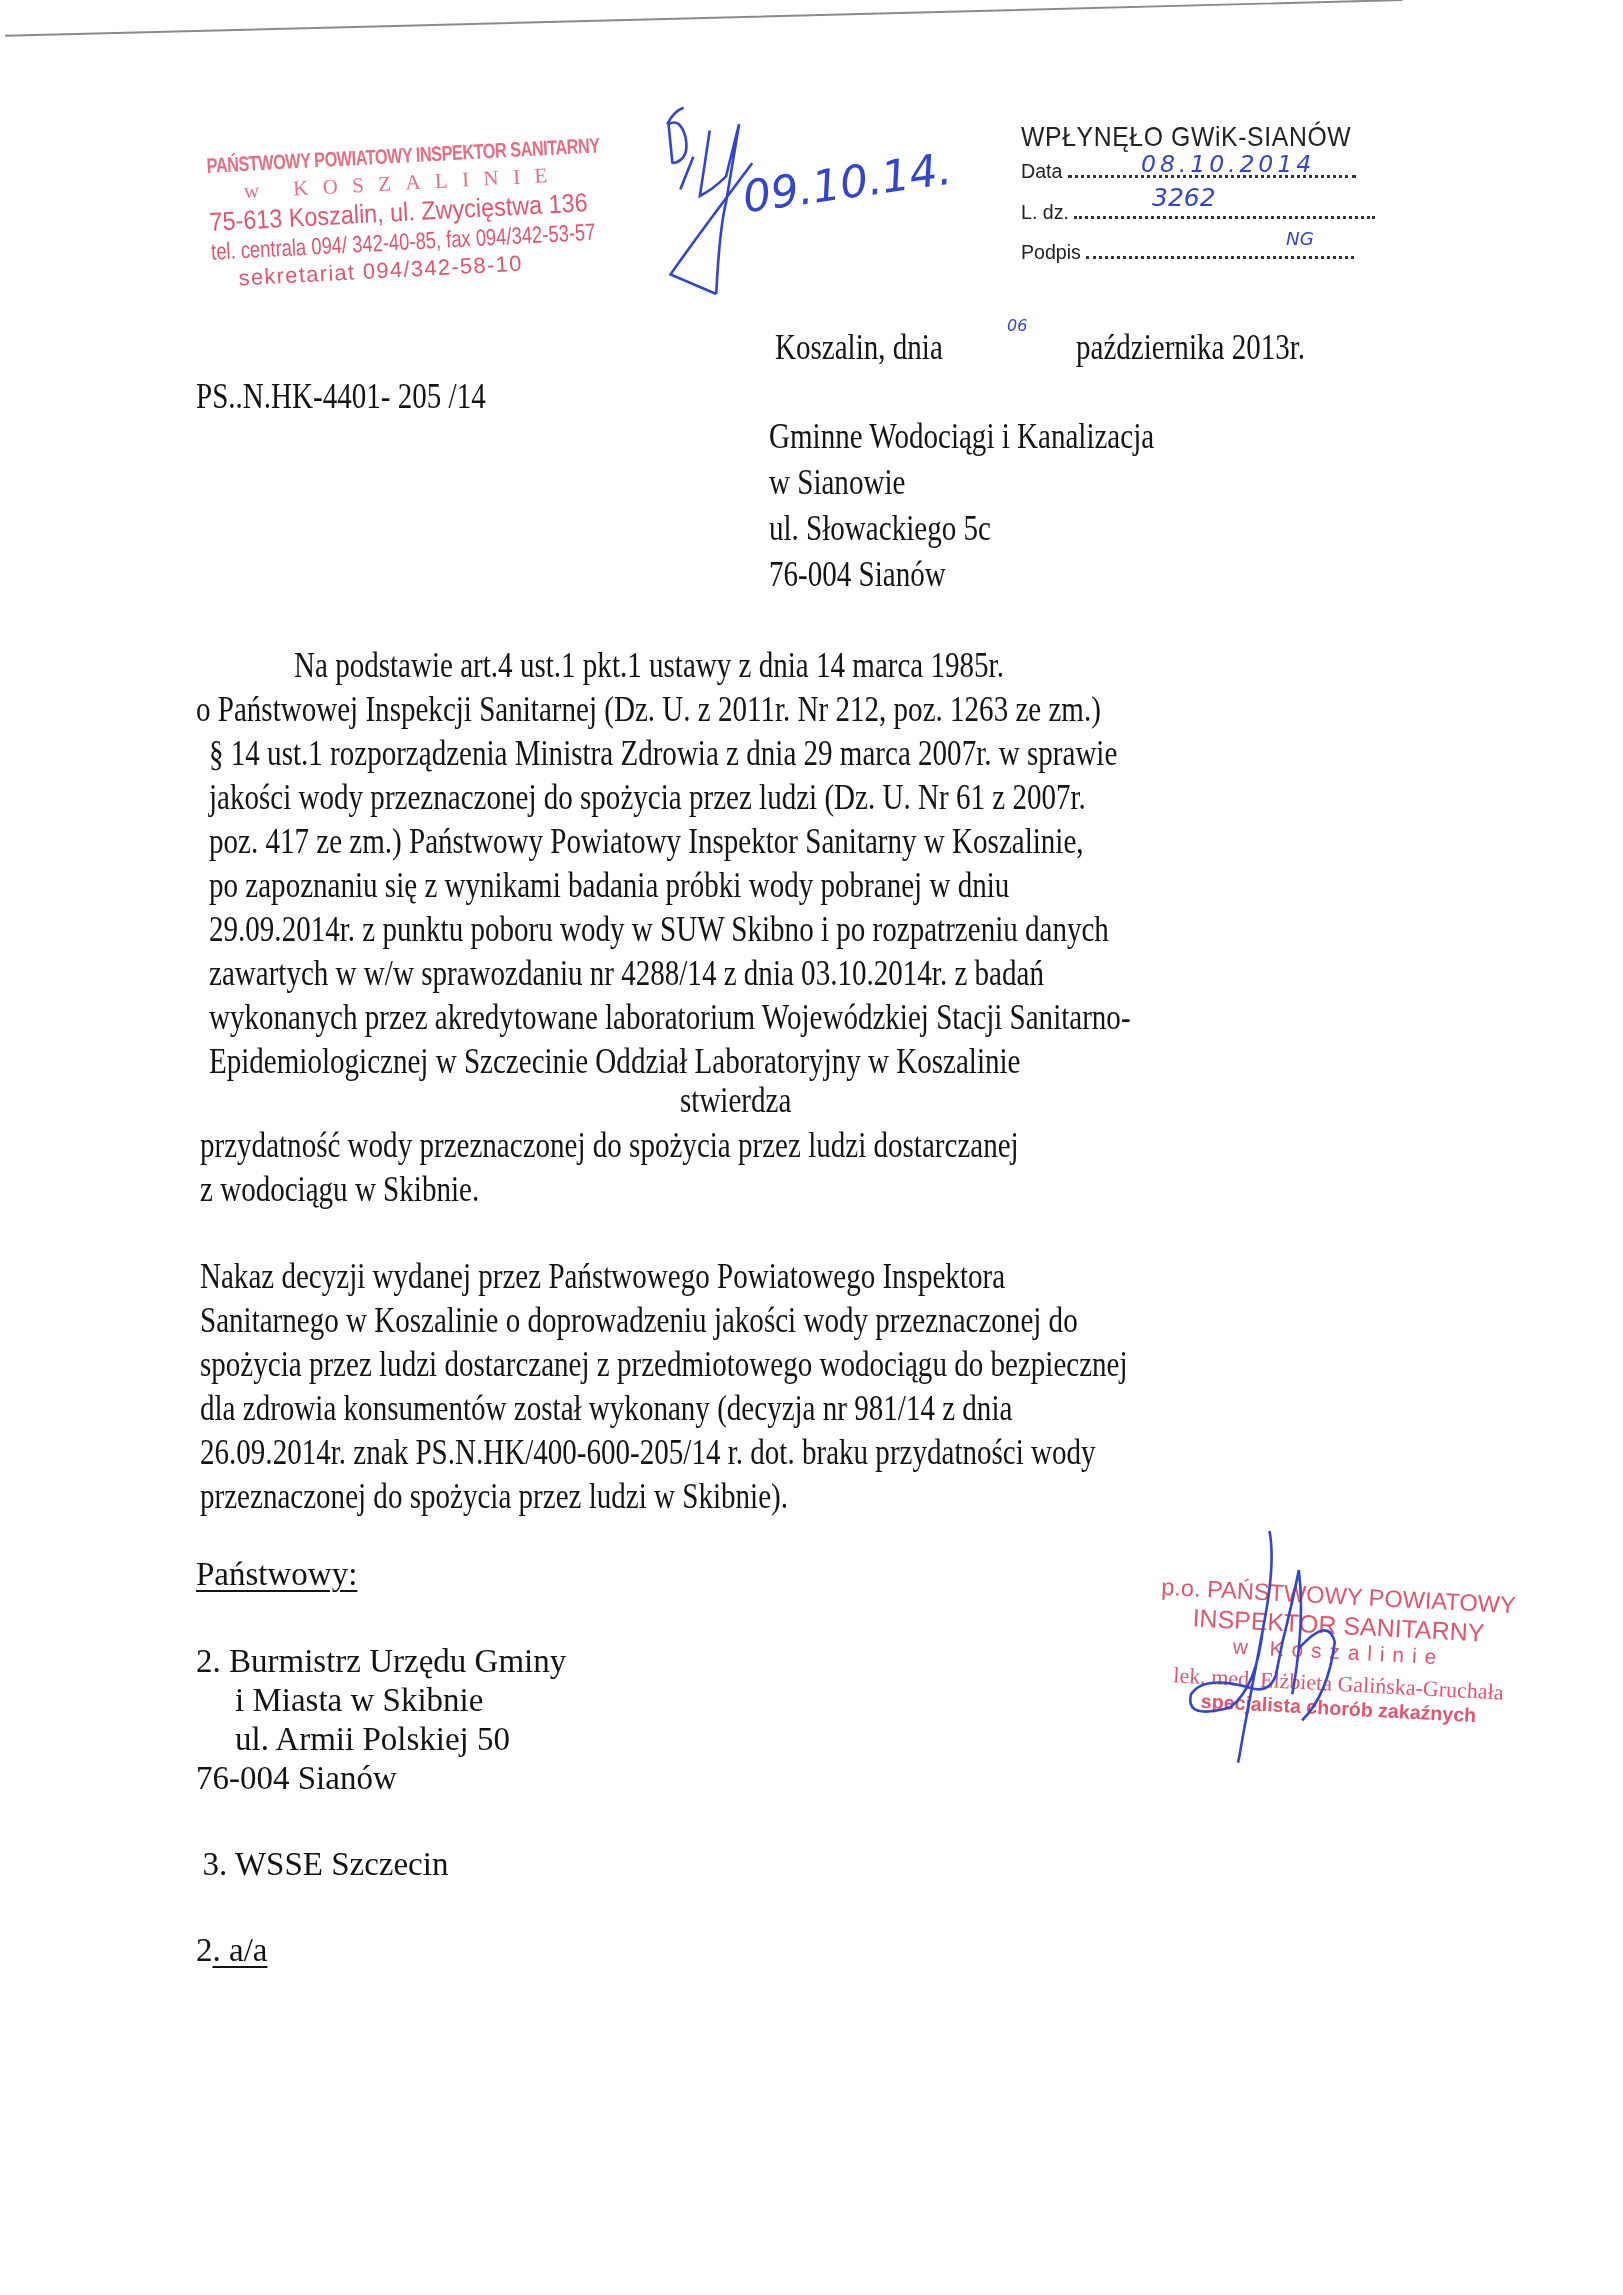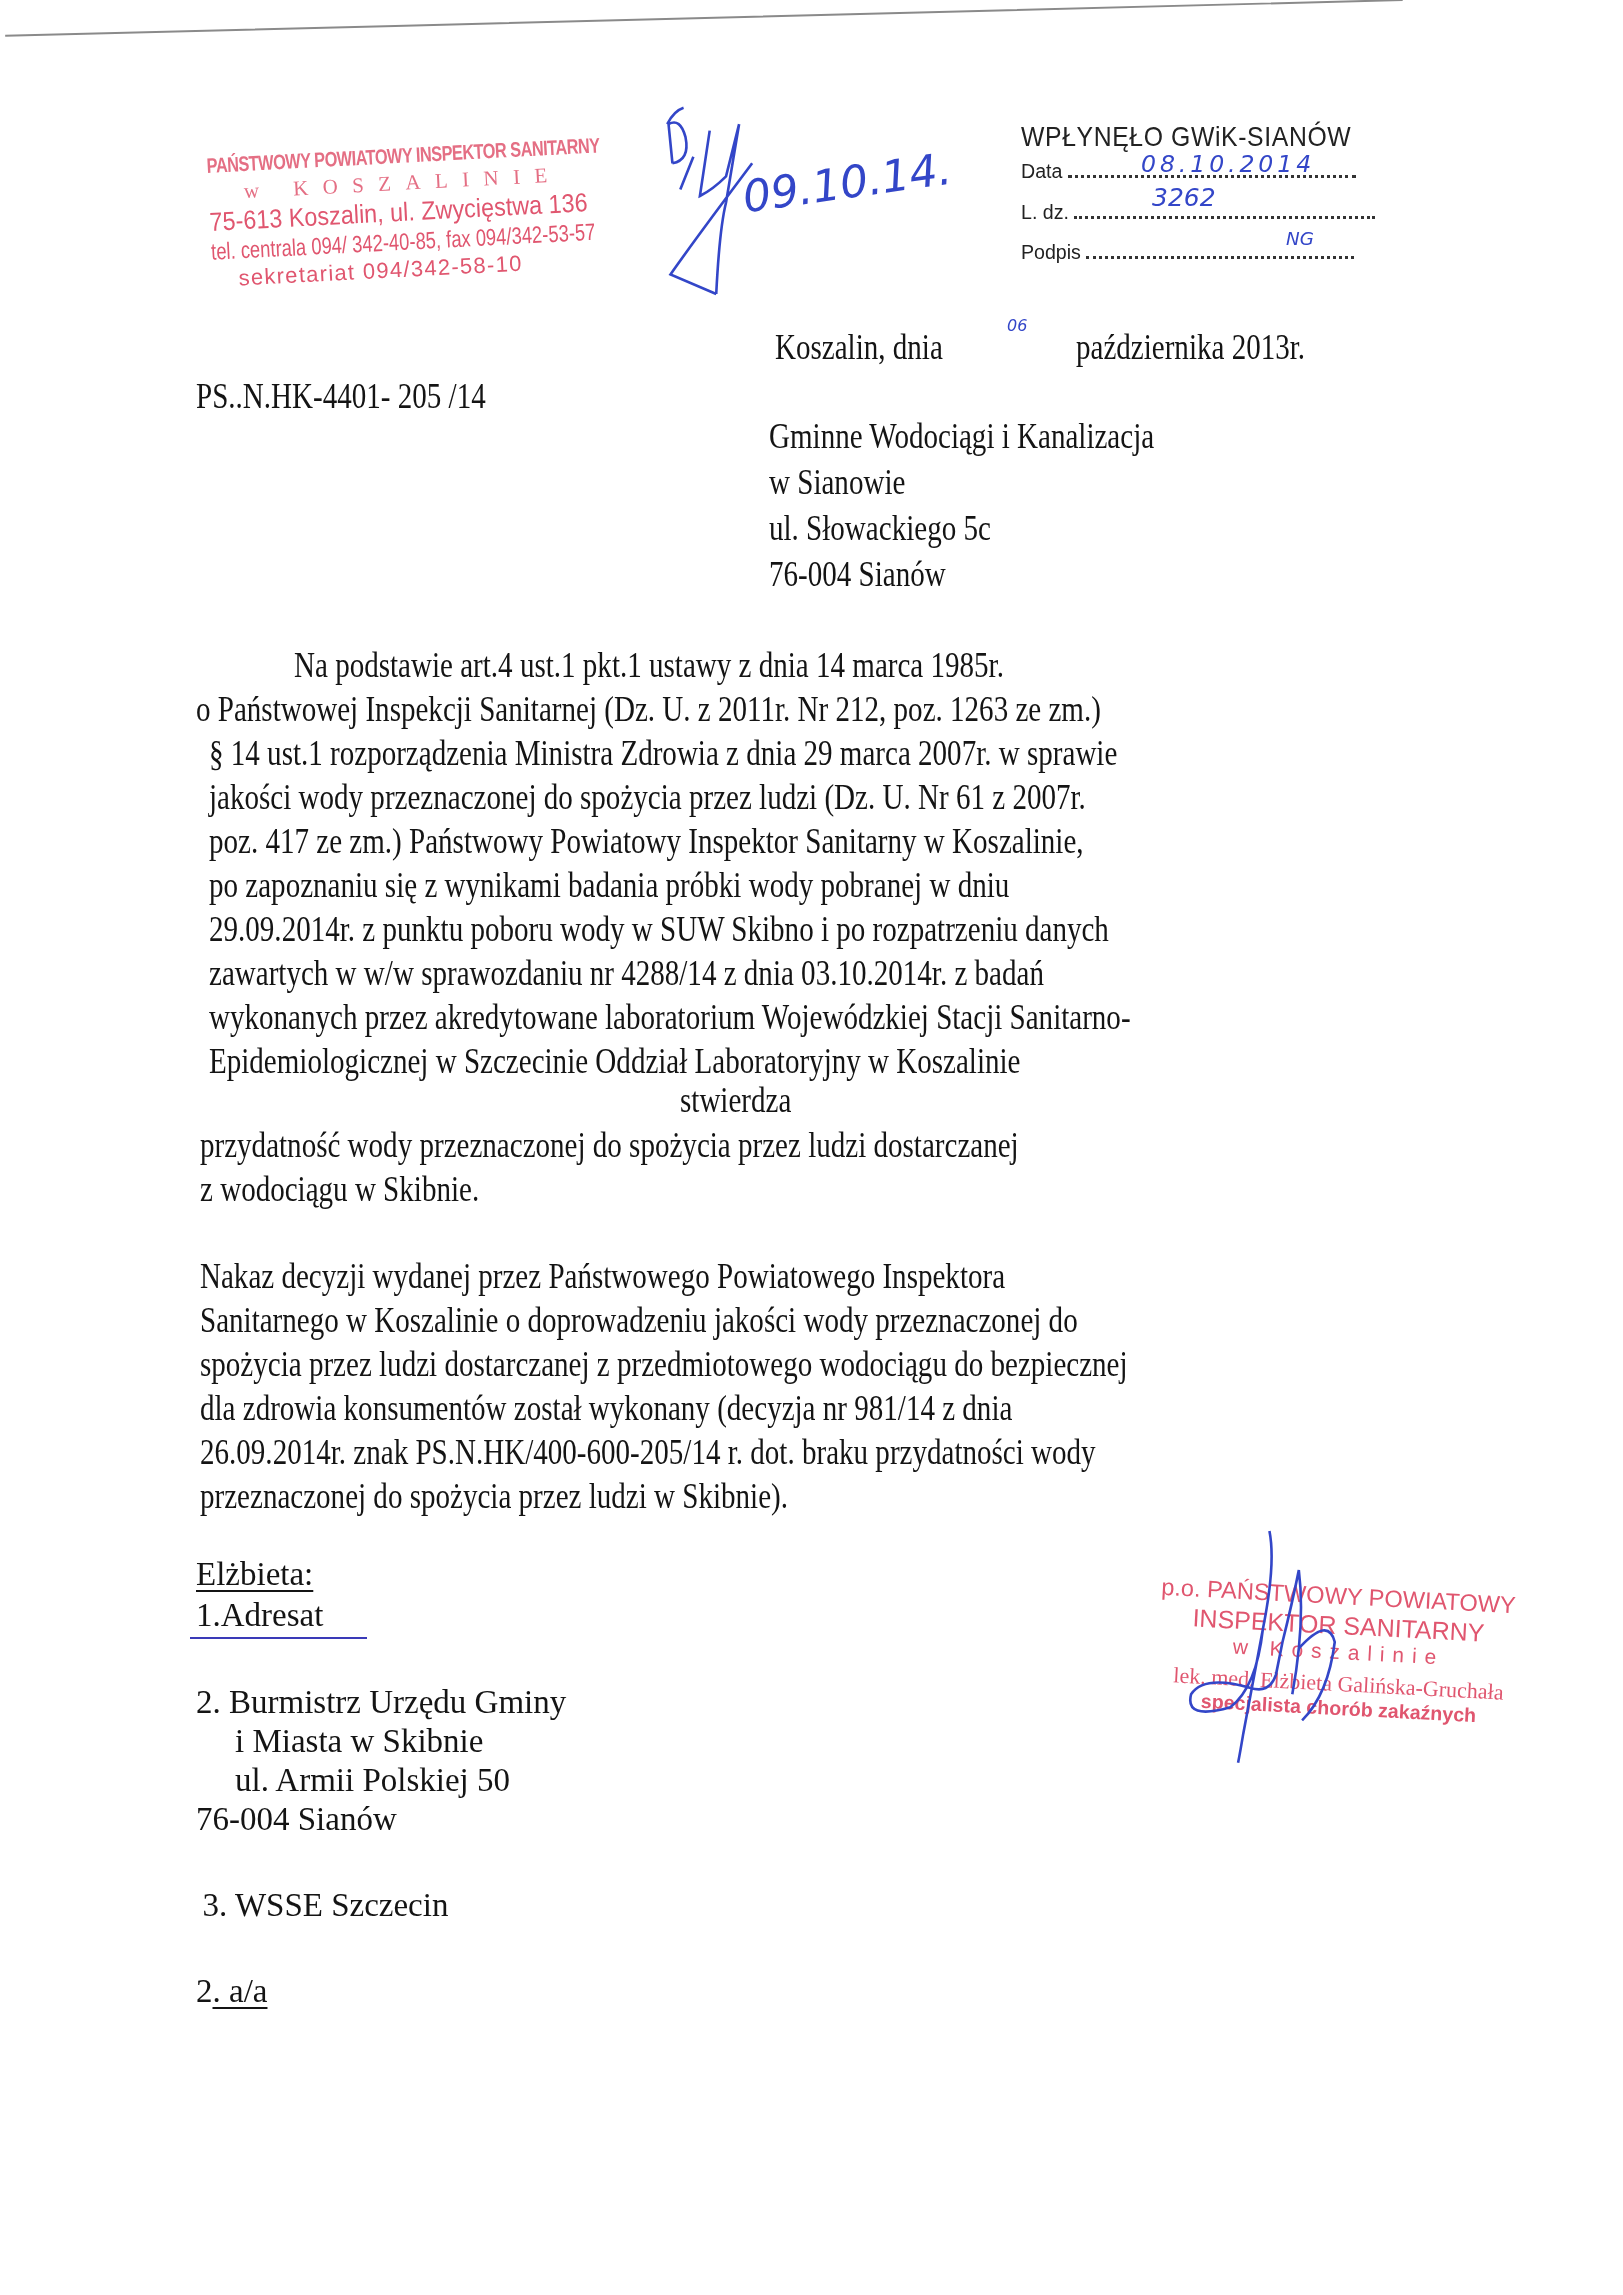--- a/index.html
+++ b/index.html
@@ -128,25 +128,21 @@
 <div class="abs" style="left:200px; top:1259px;">
   <div class="text condensed" style="font-size:35px; height:44px;">Nakaz decyzji wydanej przez Państwowego Powiatowego Inspektora</div>
   <div class="text condensed" style="font-size:35px; height:44px;">Sanitarnego w Koszalinie  o doprowadzeniu jakości wody przeznaczonej do</div>
   <div class="text condensed" style="font-size:35px; height:44px;">spożycia przez ludzi dostarczanej z przedmiotowego wodociągu do bezpiecznej</div>
   <div class="text condensed" style="font-size:35px; height:44px;">dla zdrowia  konsumentów został wykonany (decyzja nr 981/14 z dnia</div>
   <div class="text condensed" style="font-size:35px; height:44px;">26.09.2014r. znak PS.N.HK/400-600-205/14 r. dot. braku przydatności wody</div>
   <div class="text condensed" style="font-size:35px; height:44px;">przeznaczonej do spożycia przez ludzi  w Skibnie).</div>
 </div>
 
 <div class="abs" style="left:196px; top:1558px; font-size:33px; line-height:1;">
-  <div class="underline" style="height:41px; white-space:nowrap; display:inline-block;">Elżbieta:</div>
-  <div style="height:41px; white-space:nowrap; position:relative;">
-    <span>1.Adresat</span>
-    <span style="position:absolute; left:-6.5px; top:38px; width:177px; height:2px; background:#3a3ab8;"></span>
-  </div>
+  <div class="underline" style="height:41px; white-space:nowrap; display:inline-block;">Państwowy:</div>
   <div style="height:46px;"></div>
   <div>
     <div style="height:39px; white-space:nowrap;">2. Burmistrz Urzędu Gminy</div>
     <div style="height:39px; white-space:nowrap; margin-left:39px;">i Miasta w Skibnie</div>
     <div style="height:39px; white-space:nowrap; margin-left:39px;">ul. Armii Polskiej 50</div>
     <div style="height:39px; white-space:nowrap;">76-004 Sianów</div>
   </div>
   <div style="height:47px;"></div>
   <div style="height:39px; white-space:nowrap; margin-left:6.5px;">3. WSSE Szczecin</div>
   <div style="height:47px;"></div>

